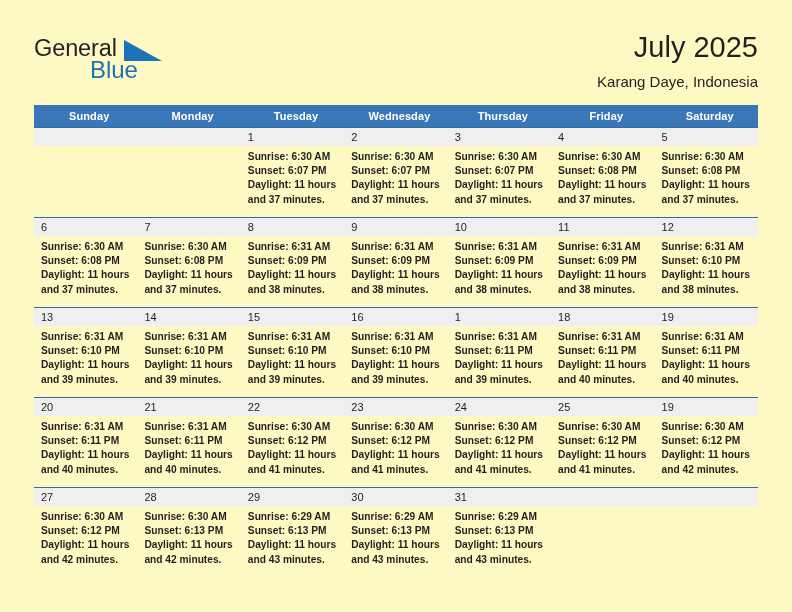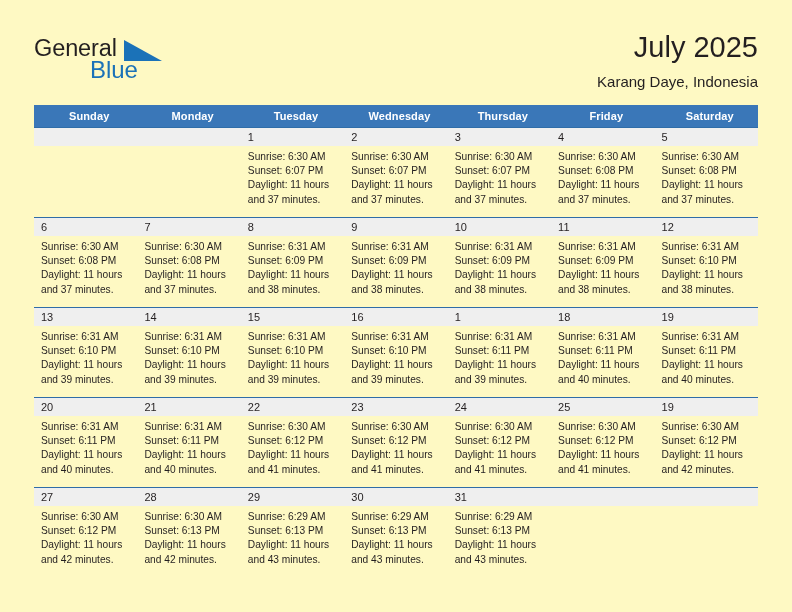--- a/index.html
+++ b/index.html
@@ -114,20 +114,21 @@
     color: #231f20;
     line-height: 15px;
   }
   .daynum-band.blank { color: transparent; }
 
   .cell-body {
     padding: 4px 6px 0 7px;
     font-size: 10.2px;
     line-height: 14.2px;
     color: #231f20;
+    font-weight: bold;
   }
   .cell-body div { white-space: nowrap; }
 
   .empty-cell .cell-body { visibility: hidden; }
 </style>
 </head>
 <body>
 
 <div id="page">
 

